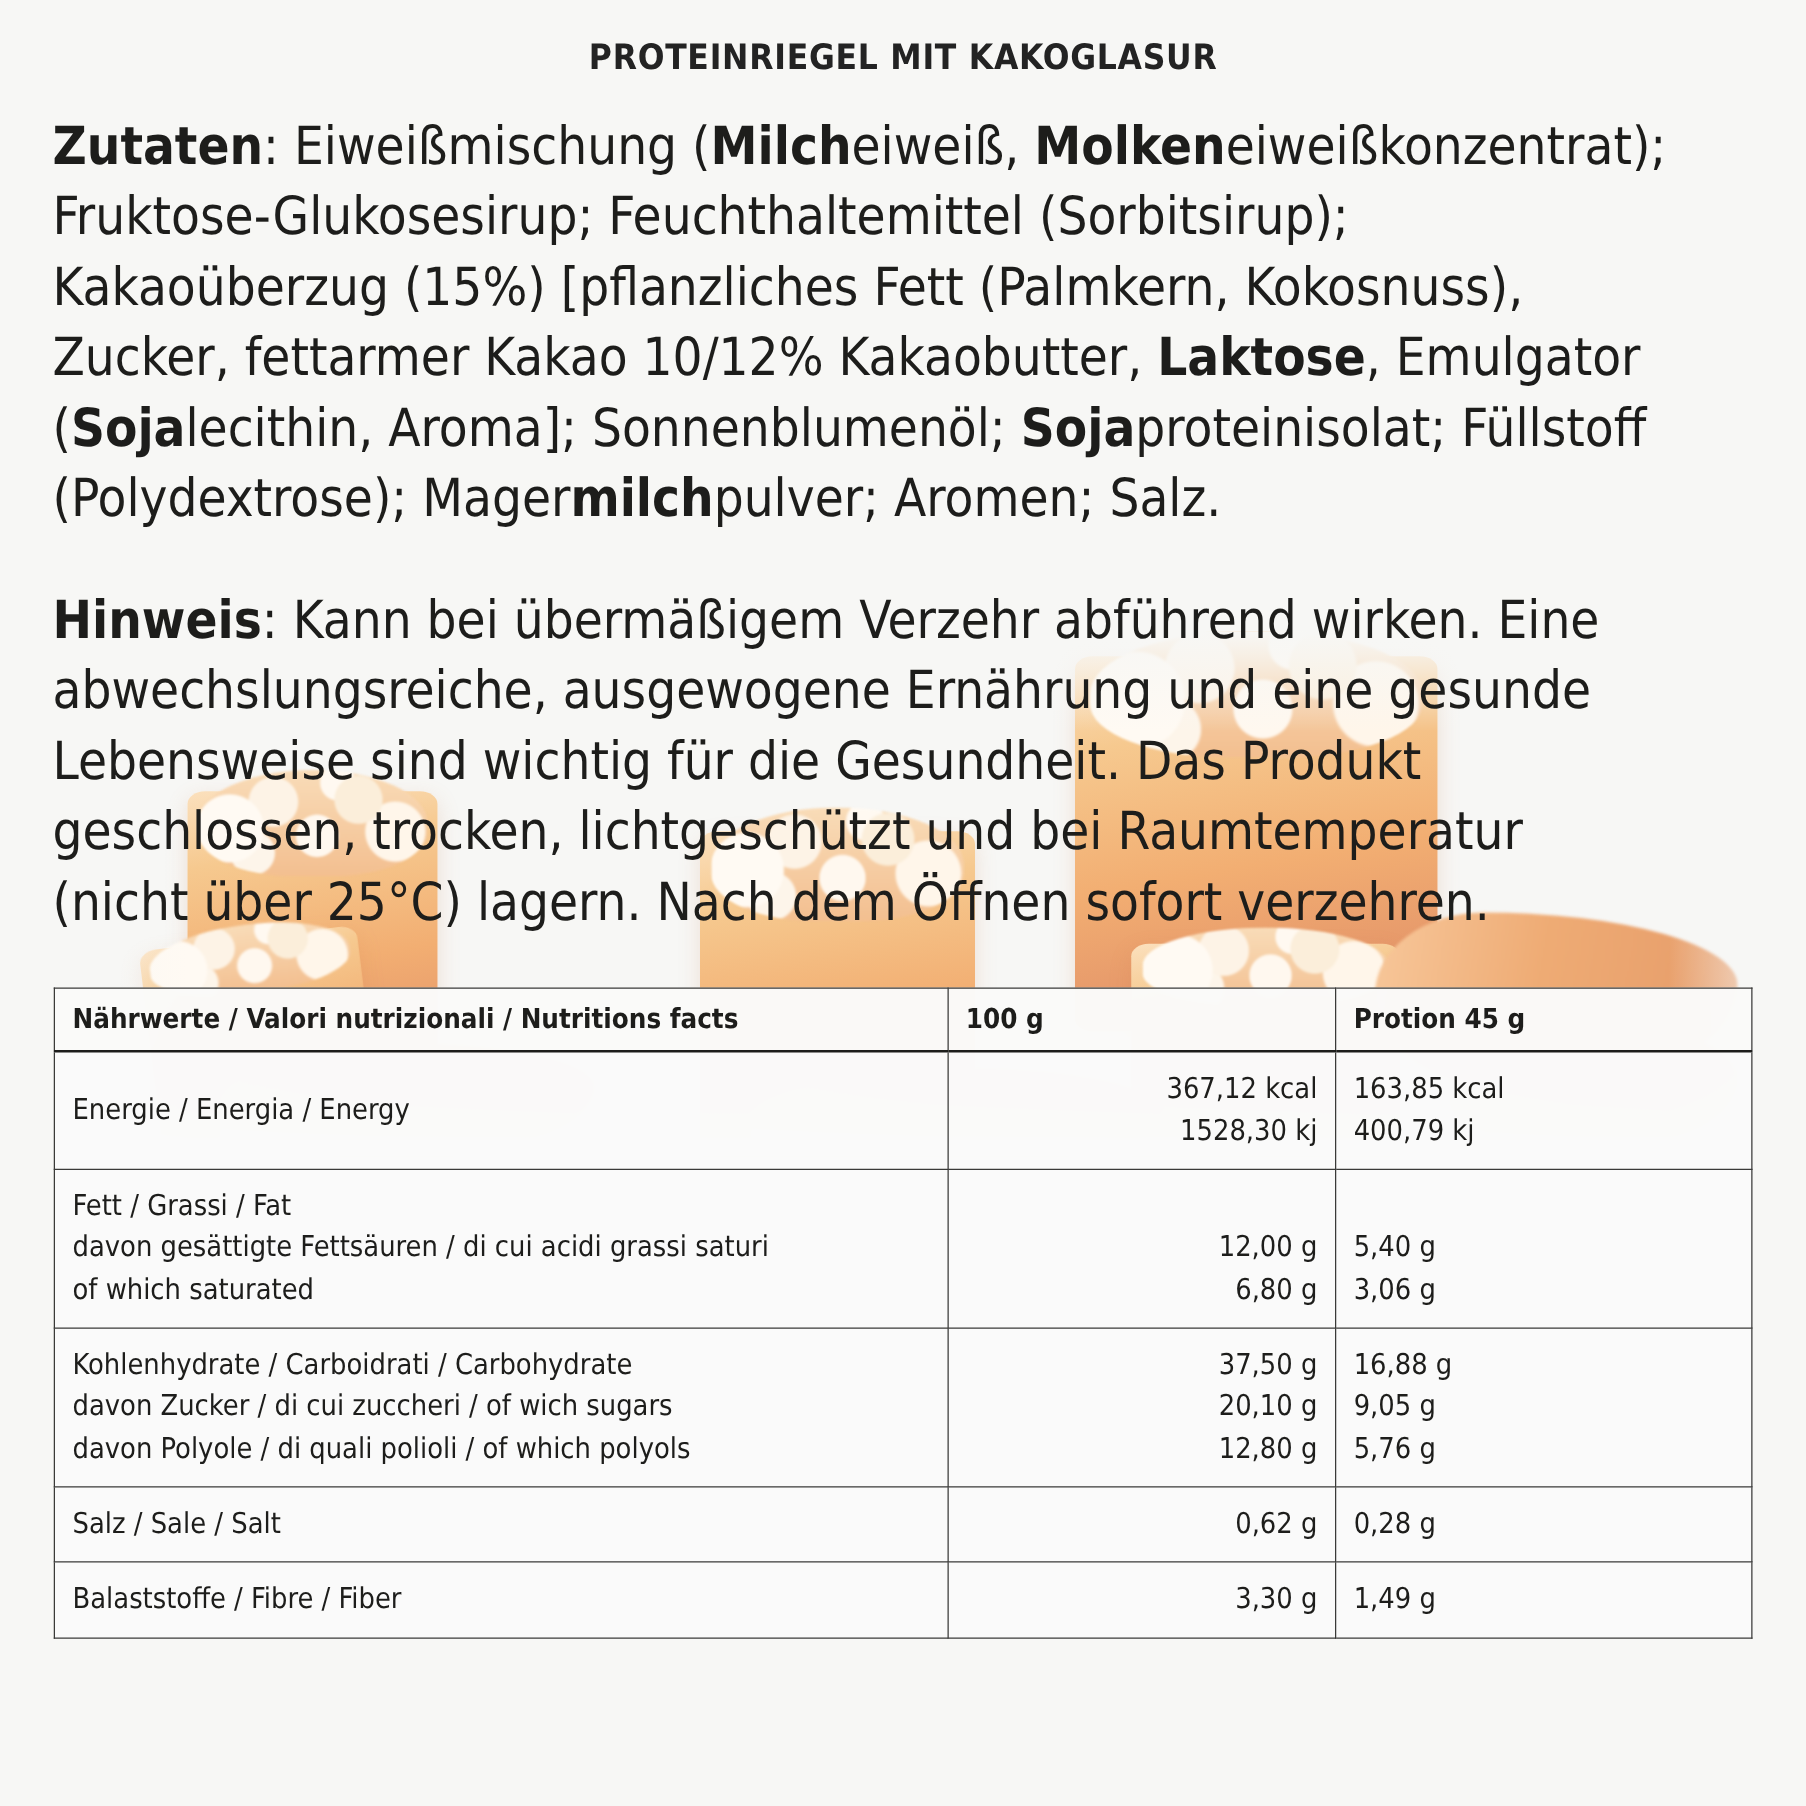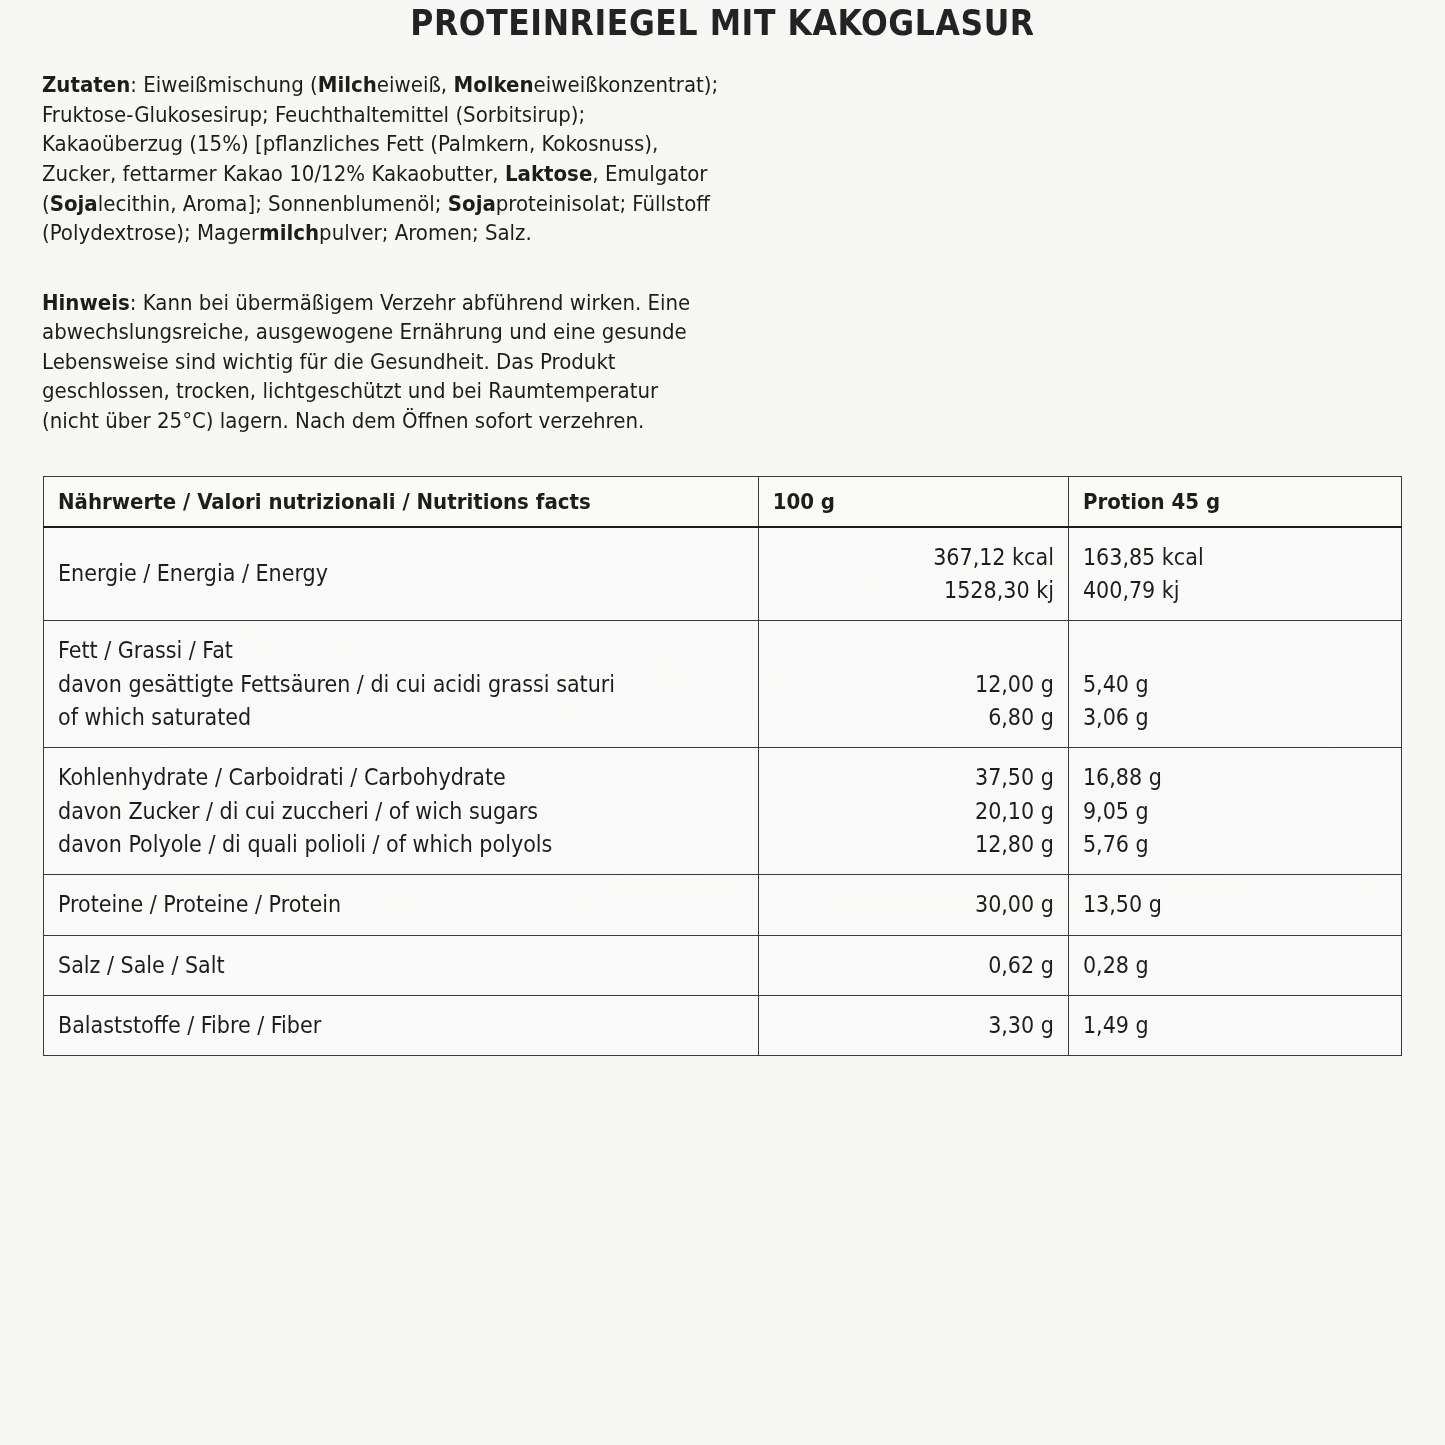--- a/index.html
+++ b/index.html
@@ -60,30 +60,31 @@
     position:absolute;right:0;top:0;width:110px;height:100%;
     background:linear-gradient(270deg,#f7f7f5 0%,rgba(247,247,245,0) 100%);
   }
 
   
   .content{position:relative;z-index:2;padding:0 42px;}
 
   .title{
     text-align:center;
     font-weight:bold;
-    font-size:35px;
+    font-size:28px;
     letter-spacing:.6px;
     line-height:1.32;
     margin:0;
+    padding-top:28px;
     color:#232323;
   }
   .title span{display:block;}
 
   .para{
-    font-size:22px;
+    font-size:42px;
     line-height:1.345;
     margin:0;
     color:#1d1d1b;
     white-space:pre-wrap;
   }
   .para b{font-weight:bold;}
   .p-ingredients{margin-top:24px;}
   .p-warning{margin-top:62px;}
   .p-notice{margin-top:40px;}
 
@@ -220,31 +221,20 @@
               <span class="val-line">12,80 g</span>
             </td>
             <td class="c-portion" style="vertical-align: top;">
               <span class="val-line">16,88 g</span>
               <span class="val-line">9,05 g</span>
               <span class="val-line">5,76 g</span>
             </td>
           </tr>
           <tr>
             <td class="c-label" style="vertical-align: middle;">
-              <span class="lbl-line">Proteine / Proteine / Protein</span>
-            </td>
-            <td class="c-100" style="vertical-align: middle;">
-              <span class="val-line">30,00 g</span>
-            </td>
-            <td class="c-portion" style="vertical-align: middle;">
-              <span class="val-line">13,50 g</span>
-            </td>
-          </tr>
-          <tr>
-            <td class="c-label" style="vertical-align: middle;">
               <span class="lbl-line">Salz / Sale / Salt</span>
             </td>
             <td class="c-100" style="vertical-align: middle;">
               <span class="val-line">0,62 g</span>
             </td>
             <td class="c-portion" style="vertical-align: middle;">
               <span class="val-line">0,28 g</span>
             </td>
           </tr>
           <tr>

